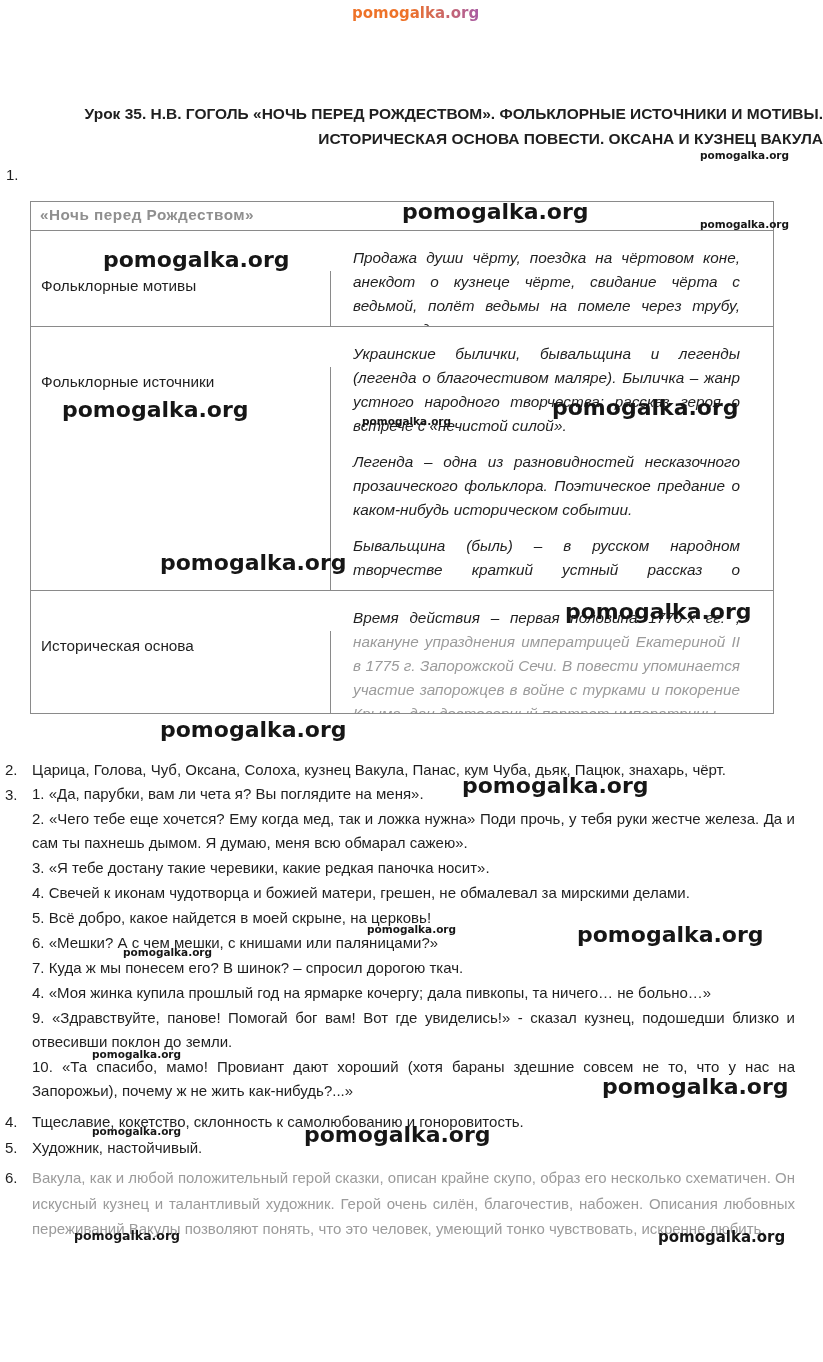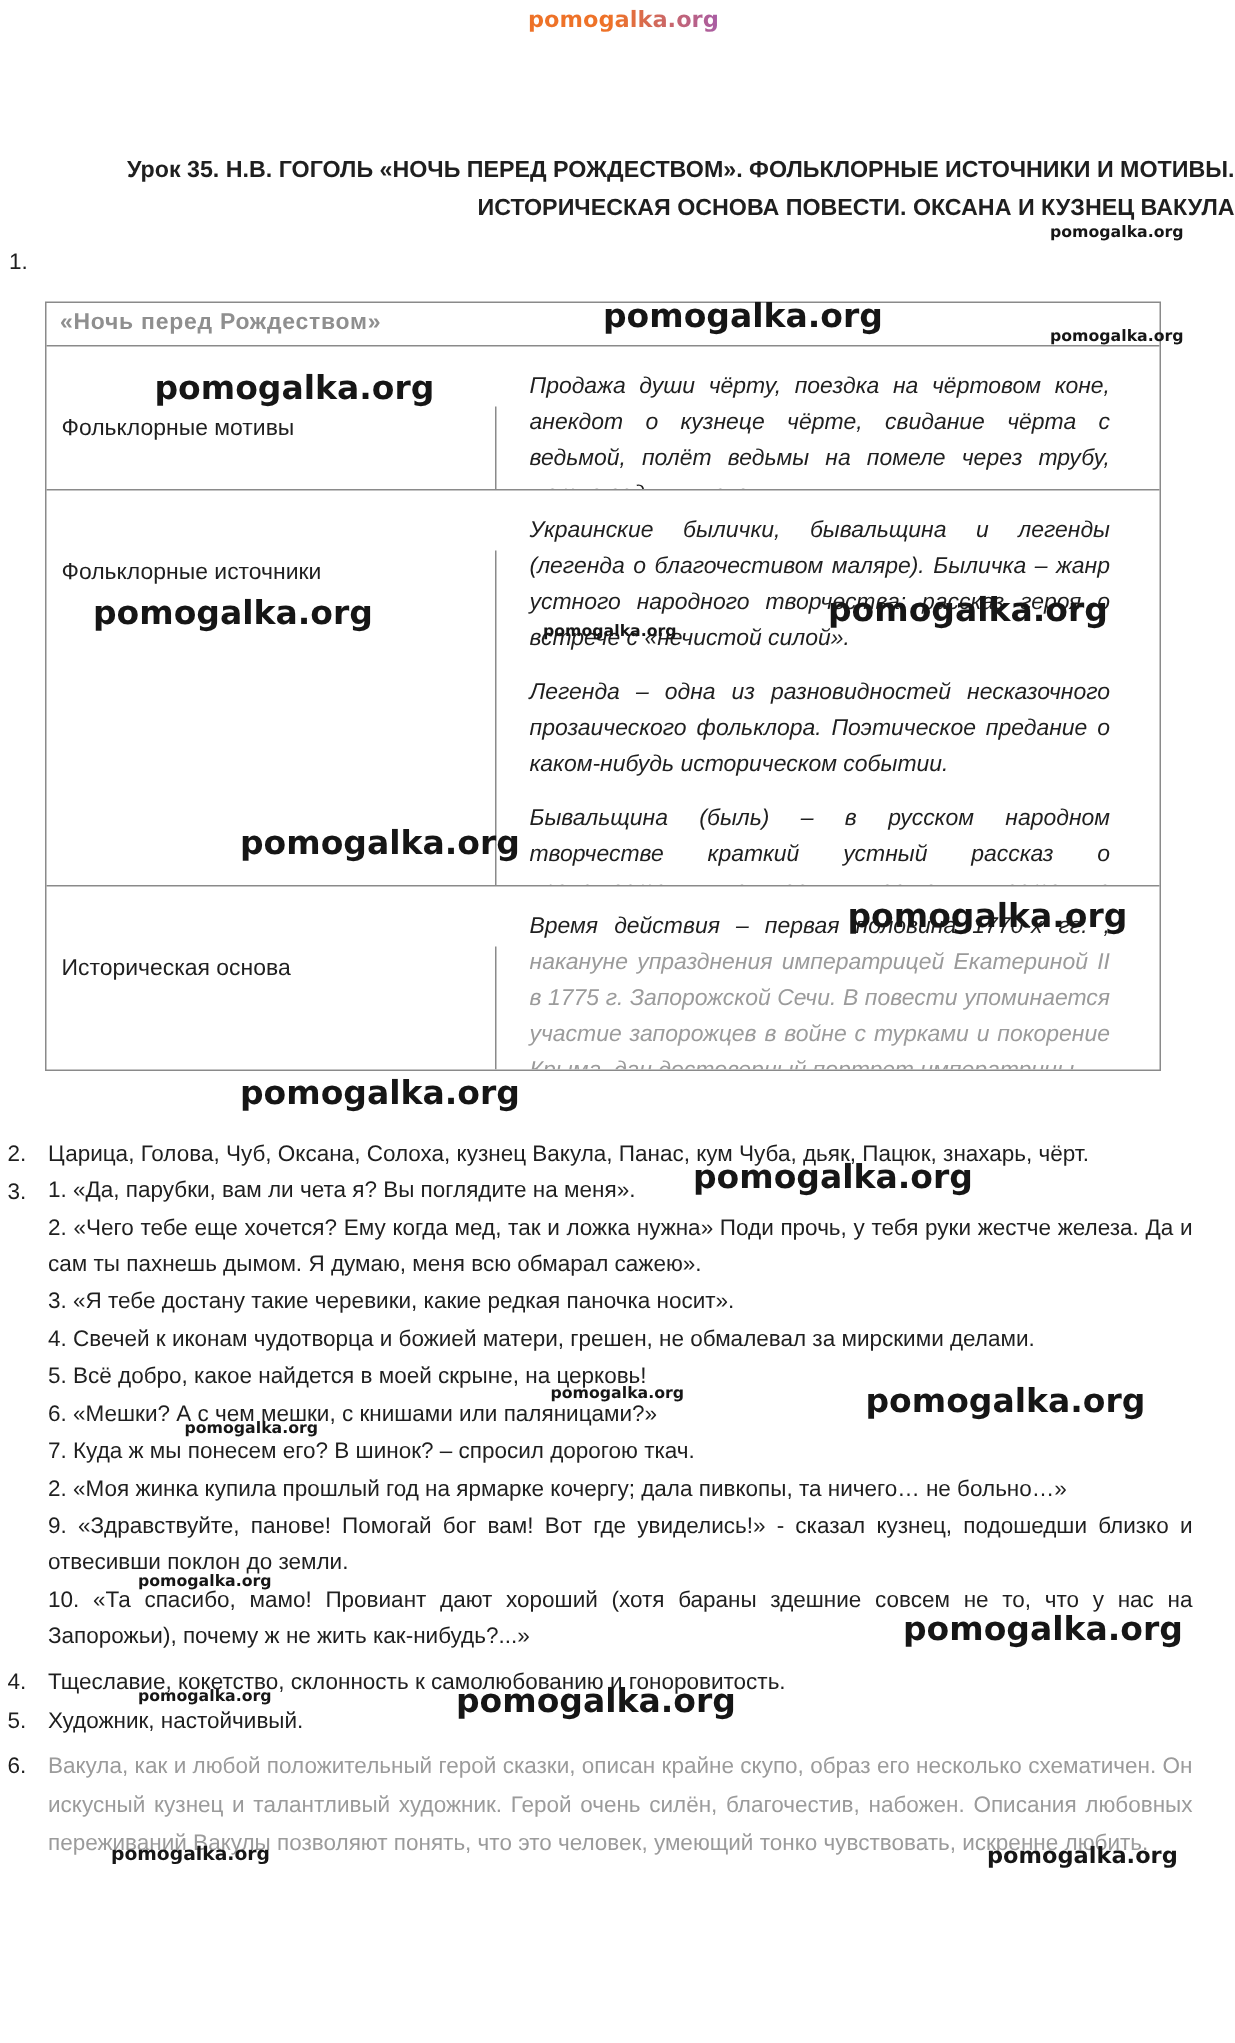--- a/index.html
+++ b/index.html
@@ -101,21 +101,21 @@
   <div class="item quotes" style="top:782px;">
     <span class="num">3.</span>
     <div class="body">
       <div class="quote">1. «Да, парубки, вам ли чета я? Вы поглядите на меня».</div>
       <div class="quote">2. «Чего тебе еще хочется? Ему когда мед, так и ложка нужна» Поди прочь, у тебя руки жестче железа. Да и сам ты пахнешь дымом. Я думаю, меня всю обмарал сажею».</div>
       <div class="quote">3. «Я тебе достану такие черевики, какие редкая паночка носит».</div>
       <div class="quote">4. Свечей к иконам чудотворца и божией матери, грешен, не обмалевал за мирскими делами.</div>
       <div class="quote">5. Всё добро, какое найдется в моей скрыне, на церковь!</div>
       <div class="quote">6. «Мешки? А с чем мешки, с книшами или паляницами?»</div>
       <div class="quote">7. Куда ж мы понесем его? В шинок? – спросил дорогою ткач.</div>
-      <div class="quote">2. «Моя жинка купила прошлый год на ярмарке кочергу; дала пивкопы, та ничего… не больно…»</div>
+      <div class="quote">4. «Моя жинка купила прошлый год на ярмарке кочергу; дала пивкопы, та ничего… не больно…»</div>
       <div class="quote">9. «Здравствуйте, панове! Помогай бог вам! Вот где увиделись!» - сказал кузнец, подошедши близко и отвесивши поклон до земли.</div>
       <div class="quote">10. «Та спасибо, мамо! Провиант дают хороший (хотя бараны здешние совсем не то, что у нас на Запорожьи), почему ж не жить как-нибудь?...»</div>
     </div>
   </div>
 
   <div class="item" style="top:1109px;">
     <span class="num">4.</span>
     <div class="body">Тщеславие, кокетство, склонность к самолюбованию и гоноровитость.</div>
   </div>
 

